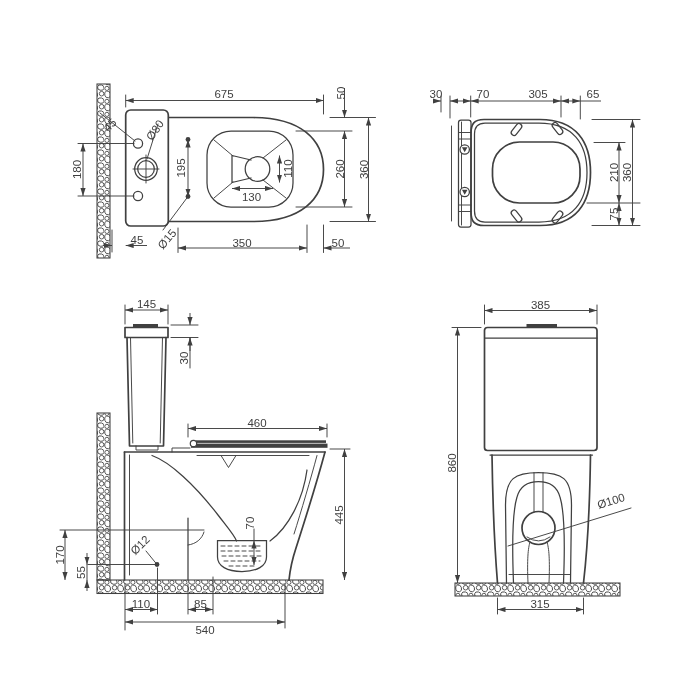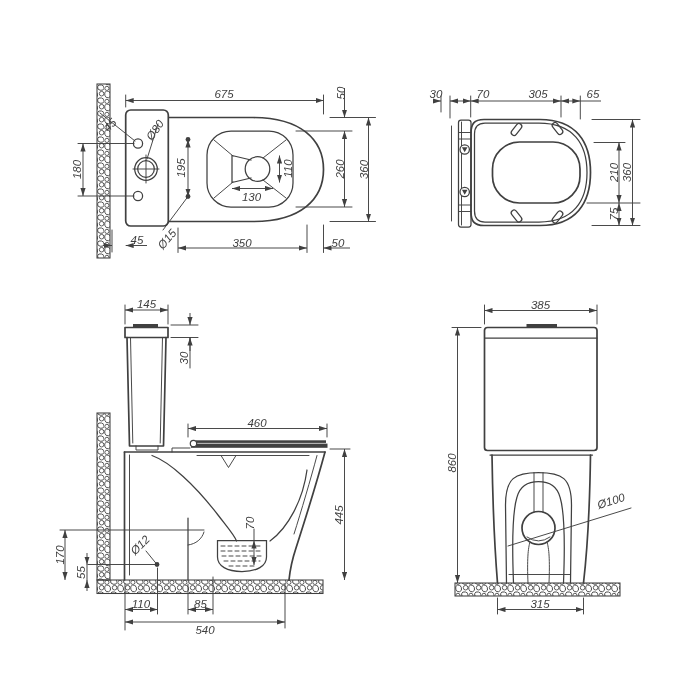--- a/index.html
+++ b/index.html
@@ -1,16 +1,16 @@
 <!DOCTYPE html>
 <html><head>
 <meta charset="utf-8">
 <style>
   html,body{margin:0;padding:0;background:#ffffff;}
-  #stage{width:597px;height:700px;background:#ffffff;position:relative;font-family:"Liberation Sans",sans-serif;font-style:italic;}
+  #stage{width:597px;height:700px;background:#ffffff;position:relative;font-family:"Liberation Sans",sans-serif;}
   svg{display:block;}
   .ol{stroke:#404040;stroke-width:1.7;fill:none;stroke-linejoin:round;stroke-linecap:round;}
   .o2{stroke:#404040;stroke-width:1.25;fill:none;stroke-linejoin:round;stroke-linecap:round;}
   .th{stroke:#404040;stroke-width:0.95;fill:none;stroke-linecap:round;}
   .dl{stroke:#404040;stroke-width:0.95;fill:none;}
   .dk{fill:#404040;stroke:none;}
   .wh{fill:#ffffff;}
   text.d{fill:#3f3f3f;font-family:"Liberation Sans",sans-serif;font-size:11.5px;text-anchor:middle;dominant-baseline:central;}
 </style>
 </head>

